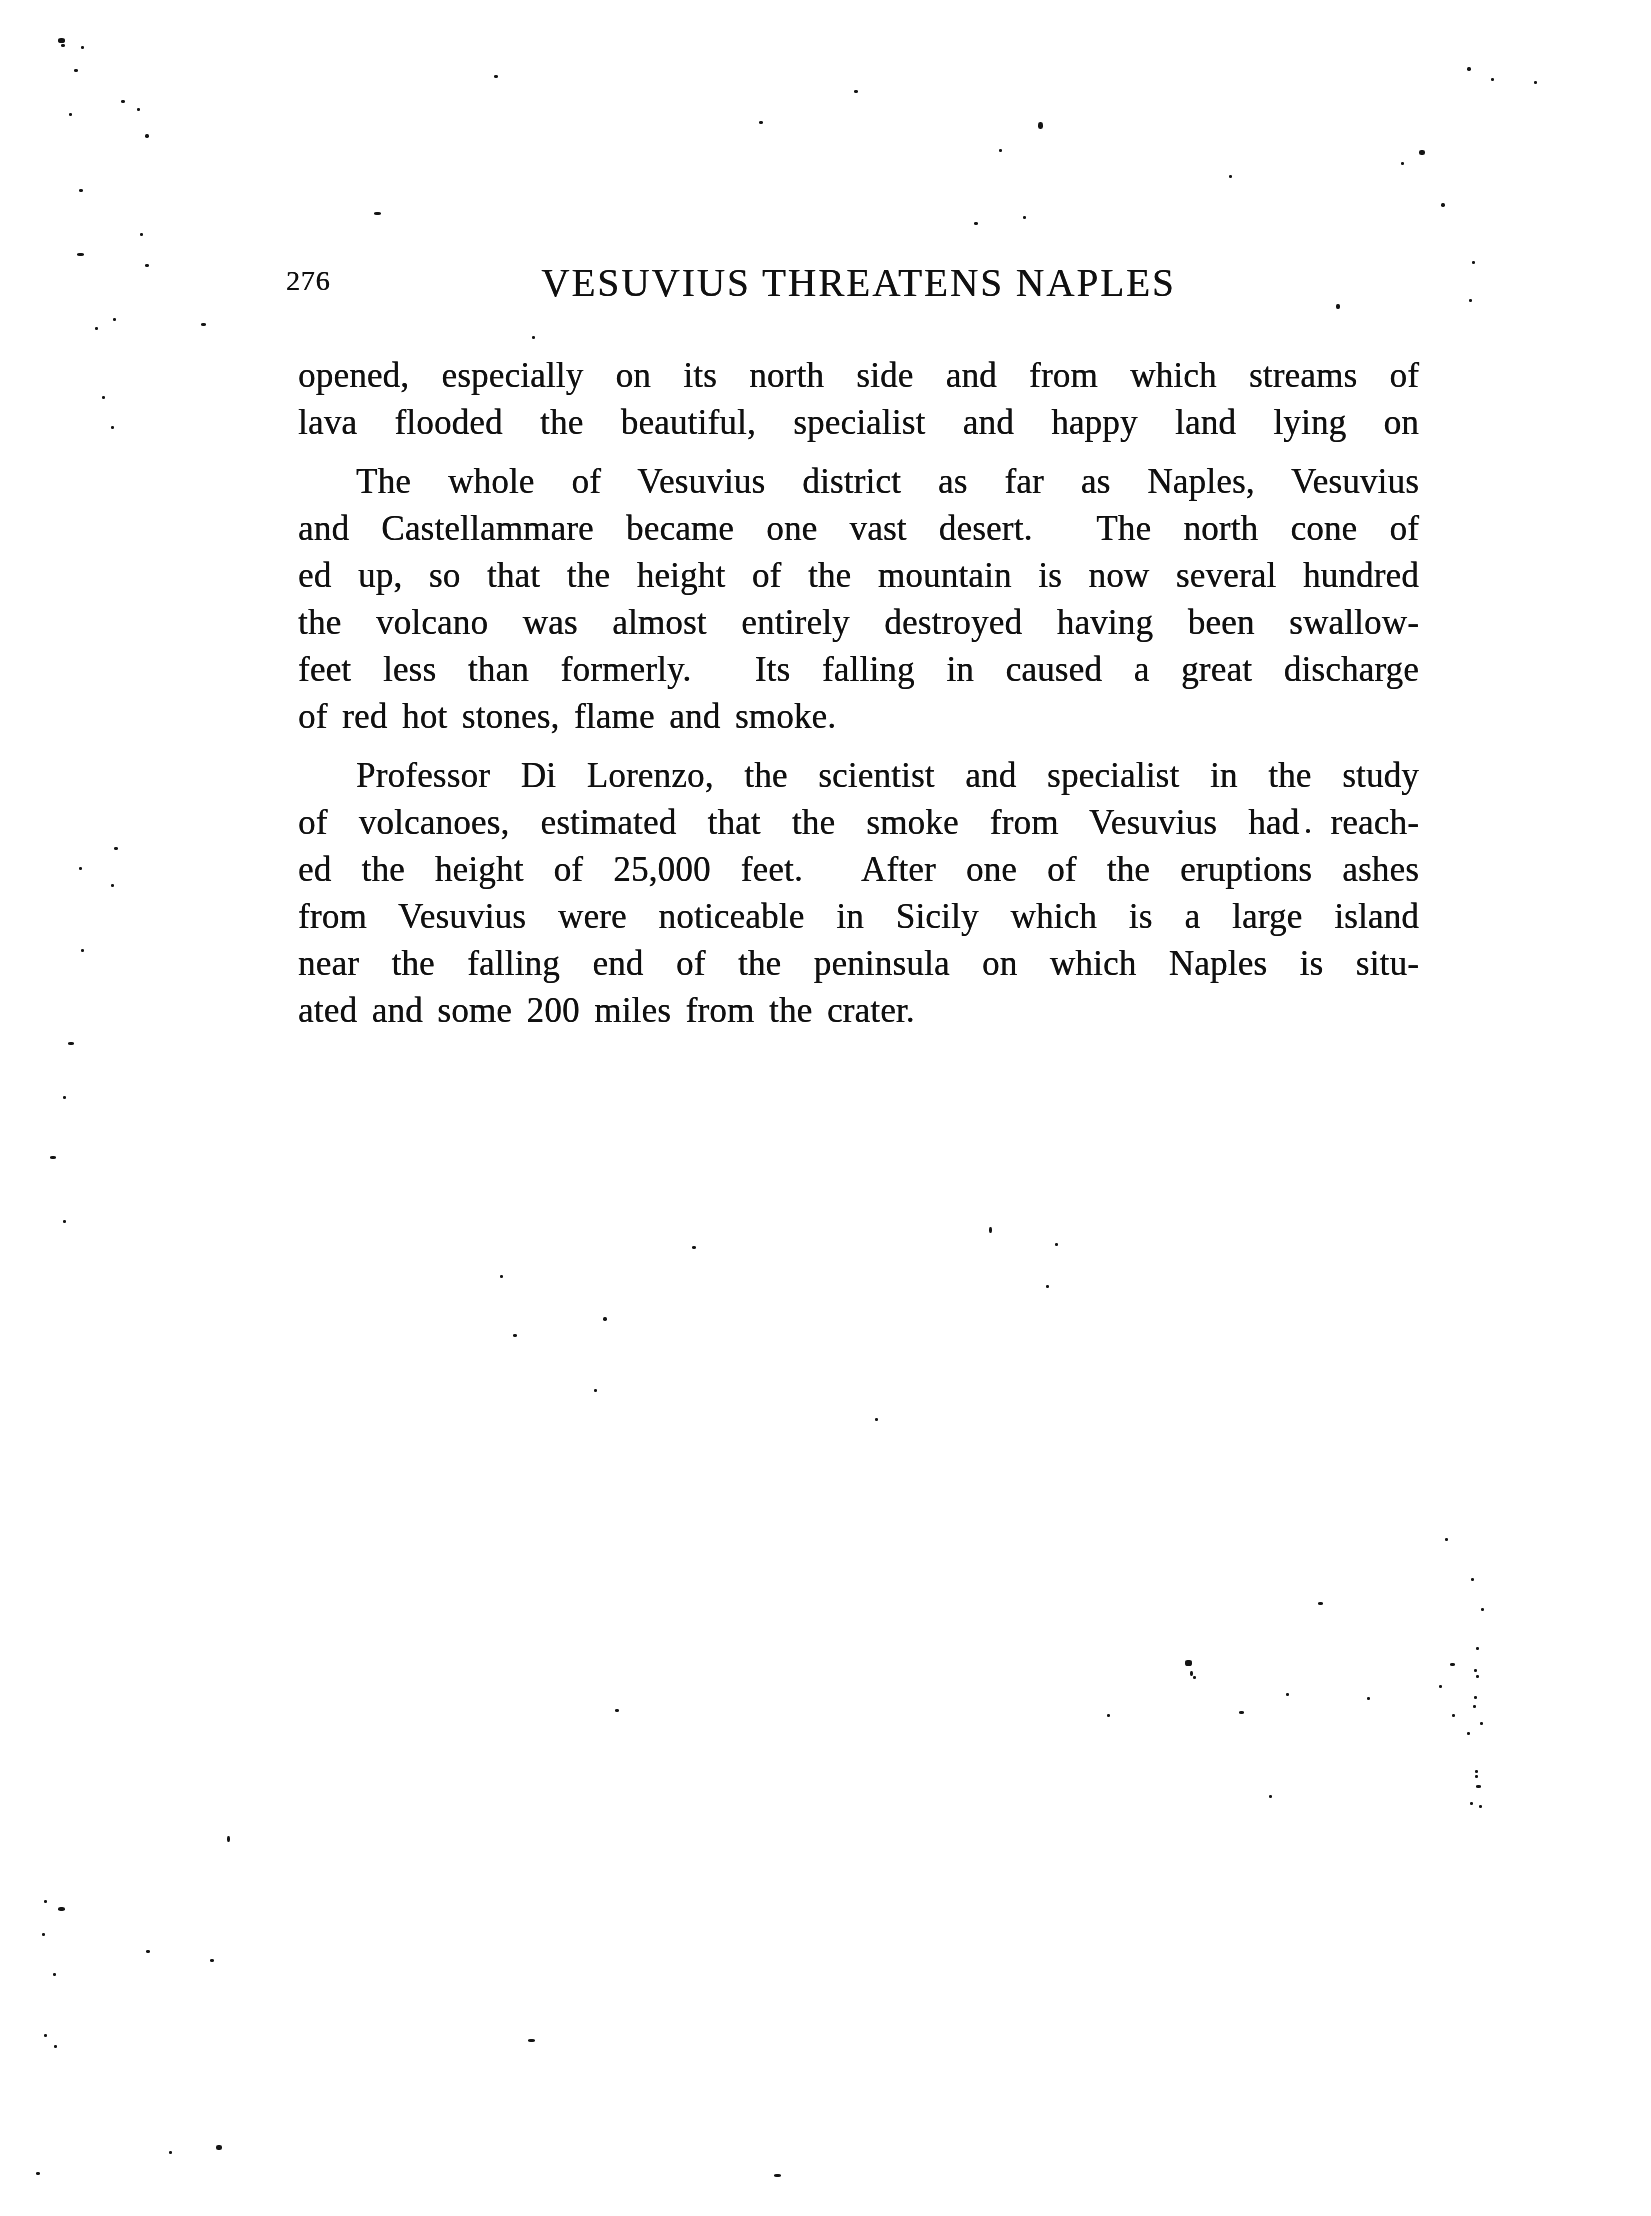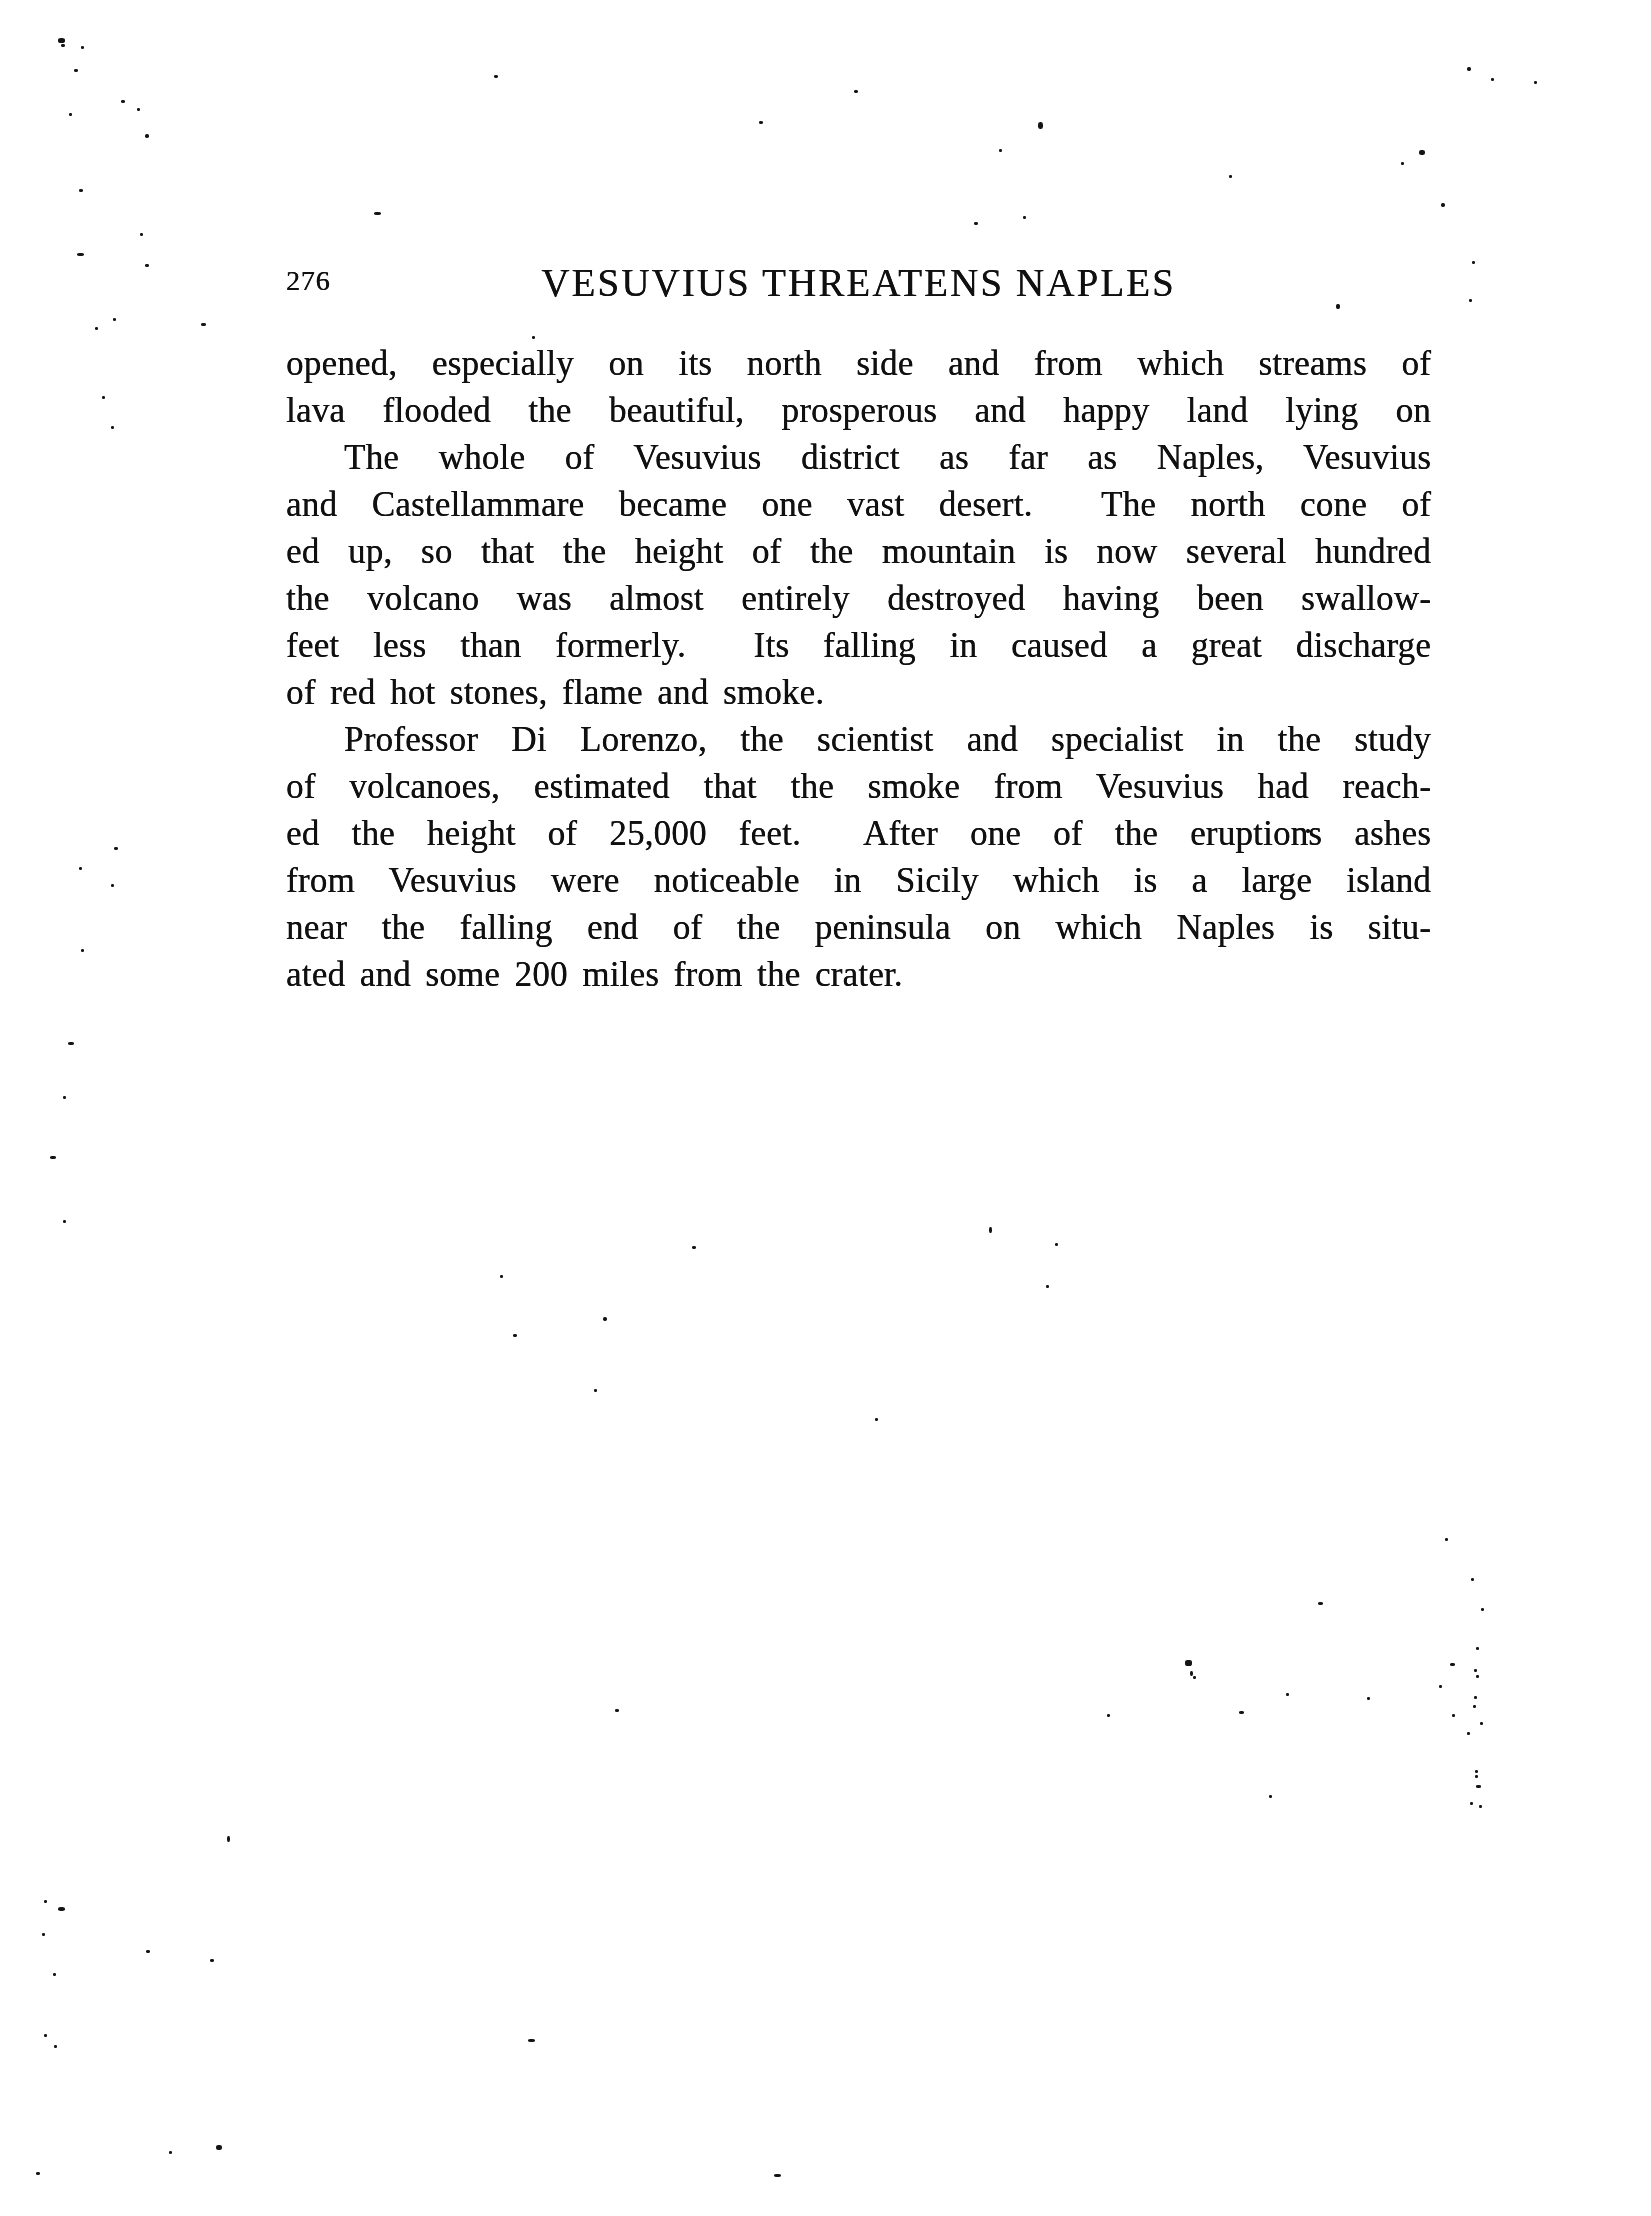--- a/index.html
+++ b/index.html
@@ -50,21 +50,21 @@
   .text-block {
     position: absolute;
     left: 286px;
     top: 340px;
     width: 1145px;
     font-size: 35px;
     line-height: 47px;
     letter-spacing: 0.2px;
     text-shadow: 0.3px 0 0 currentColor;
   }
-  .para { margin: 0; padding: 0; }
+  .para { margin: 12px; padding: 0; }
   .line {
     white-space: pre-wrap;
     text-align: justify;
     text-align-last: justify;
     height: 47px;
   }
   .line.end {
     text-align: left;
     text-align-last: left;
     word-spacing: 0.16em;
@@ -83,21 +83,21 @@
 
   <div class="header-row">
     <span class="page-number">276</span>
     <span class="running-title">VESUVIUS THREATENS NAPLES</span>
   </div>
 
   <div class="text-block">
 
     <div class="para">
       <div class="line">opened, especially on its north side and from which streams of</div>
-      <div class="line">lava flooded the beautiful, prosperous and happy land lying on</div>
+      <div class="line">lava flooded the beautiful, specialist and happy land lying on</div>
     </div>
 
     <div class="para">
       <div class="line indent">The whole of Vesuvius district as far as Naples, Vesuvius</div>
       <div class="line">and Castellammare became one vast desert.  The north cone of</div>
       <div class="line">ed up, so that the height of the mountain is now several hundred</div>
       <div class="line">the volcano was almost entirely destroyed having been swallow-</div>
       <div class="line">feet less than formerly.  Its falling in caused a great discharge</div>
       <div class="line end">of red hot stones, flame and smoke.</div>
     </div>

